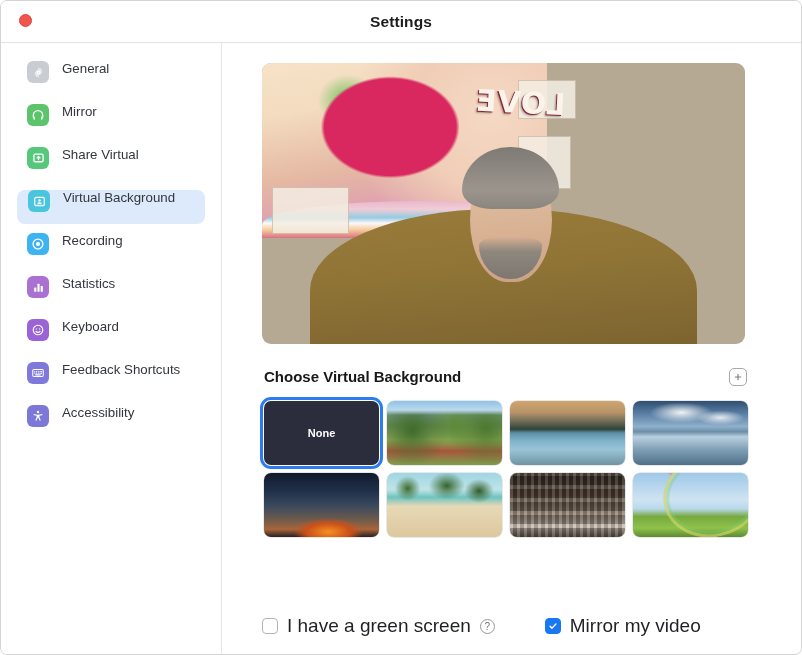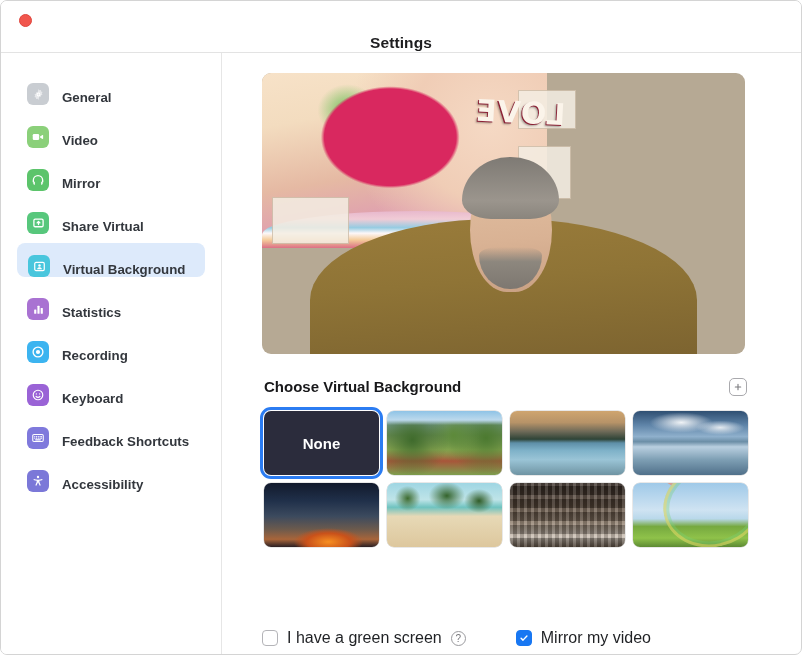--- a/index.html
+++ b/index.html
@@ -19,25 +19,25 @@
     height: 655px;
     background: #ffffff;
     border: 1px solid #d4d4d4;
     border-radius: 7px;
     overflow: hidden;
   }
 
   
   .titlebar {
     position: relative;
-    height: 52px;
+    height: 42px;
     background: #ffffff;
     border-bottom: 1px solid #e3e3e3;
     display: flex;
-    align-items: flex-end;
+    align-items: center;
   }
   .traffic {
     position: absolute;
     left: 18px;
     top: 13px;
     width: 13px;
     height: 13px;
     border-radius: 50%;
     background: #f1564d;
     border: 0.5px solid #e0453d;
@@ -60,27 +60,26 @@
   
   .sidebar {
     width: 221px;
     background: #ffffff;
     border-right: 1px solid #e6e6e6;
     padding-top: 18px;
     flex: 0 0 221px;
   }
   .nav-item {
     display: flex;
-    align-items: flex-end;
+    align-items: flex-start;
     height: 34px;
     margin: 0 16px 9px 16px;
     padding: 0 10px;
     border-radius: 8px;
     cursor: default;
-    font-weight: bold;
   }
   .nav-item.selected { background: #ddeafb; padding-left: 11px; }
 
   .nav-icon {
     width: 22px;
     height: 22px;
     border-radius: 6px;
     flex: 0 0 22px;
     display: flex;
     align-items: center;
@@ -244,21 +243,21 @@
     box-shadow: none;
   }
   .thumb-none {
     background: #2b2c3c;
     display: flex;
     align-items: center;
     justify-content: center;
   }
   .thumb-none span {
     color: #ffffff;
-    font-size: 15px;
+    font-size: 11px;
     font-weight: bold;
   }
   
   .tb-park {
     background:
       linear-gradient(180deg, #8fc3e6 0%, #bcd9ec 14%, rgba(188,217,236,0) 22%),
       radial-gradient(circle at 22% 45%, #3f6b2c 0%, rgba(63,107,44,0) 38%),
       radial-gradient(circle at 58% 38%, #5d8a3a 0%, rgba(93,138,58,0) 34%),
       radial-gradient(circle at 86% 42%, #4c7a30 0%, rgba(76,122,48,0) 36%),
       linear-gradient(180deg, #7fa7cf 0%, #6e8f5a 38%, #9ab35a 60%, #a8553a 78%, #7e9f4e 100%);
@@ -346,21 +345,21 @@
     display: flex;
     align-items: center;
     justify-content: center;
   }
   .cbox.checked {
     background: #1877f2;
     border-color: #1877f2;
   }
   .cbox svg { display: block; }
   .opt-label {
-    font-size: 16px;
+    font-size: 19px;
     color: #1f2124;
     white-space: nowrap;
   }
   .help-icon {
     width: 15px;
     height: 15px;
     border-radius: 50%;
     border: 1px solid #9a9a9e;
     margin-left: 9px;
     display: flex;
@@ -388,29 +387,20 @@
       <div class="nav-item">
         <span class="nav-icon" style="background:#c9cdd2">
           <svg width="13" height="13" viewBox="0 0 24 24" fill="#fff">
               <path d="M12 8.5a3.5 3.5 0 100 7 3.5 3.5 0 000-7zm0 5.2a1.7 1.7 0 110-3.4 1.7 1.7 0 010 3.4z"></path>
               <path d="M12 2l1.6 2.3 2.7-.6.5 2.8 2.6 1-1.2 2.5 1.2 2.5-2.6 1-.5 2.8-2.7-.6L12 22l-1.6-2.3-2.7.6-.5-2.8-2.6-1L5.8 14 4.6 11.5l2.6-1 .5-2.8 2.7.6L12 2z" opacity=".55"></path>
             </svg>
         </span>
         <span class="nav-label">General</span>
       </div>
 
-      <div class="nav-item">
-        <span class="nav-icon" style="background:#8bd07a">
-          <svg width="14" height="14" viewBox="0 0 24 24" fill="#fff">
-              <rect x="3" y="7" width="11" height="10" rx="2.2"></rect>
-              <path d="M15.5 11.2l4.2-2.6c.5-.3 1.1.06 1.1.64v5.5c0 .58-.6.94-1.1.64l-4.2-2.6v-1.58z"></path>
-            </svg>
-        </span>
-        <span class="nav-label">Video</span>
-      </div>
 
       <div class="nav-item">
         <span class="nav-icon" style="background:#5cc46b">
           <svg width="14" height="14" viewBox="0 0 24 24" fill="none" stroke="#fff" stroke-width="2.3">
               <path d="M4 16v-3.5a8 8 0 1116 0V16"></path>
               <path d="M4 15h2.6v5H5.4A1.4 1.4 0 014 18.6V15zM20 15h-2.6v5h1.2A1.4 1.4 0 0020 18.6V15z" fill="#fff" stroke="none"></path>
             </svg>
         </span>
         <span class="nav-label">Mirror</span>
       </div>
@@ -430,38 +420,38 @@
           <svg width="13" height="13" viewBox="0 0 24 24" fill="none" stroke="#fff" stroke-width="2.2">
               <rect x="3.2" y="4.5" width="17.6" height="15" rx="2.4"></rect>
               <circle cx="12" cy="10" r="2.3" fill="#fff" stroke="none"></circle>
               <path d="M7.4 17c.9-2.3 2.6-3.4 4.6-3.4s3.7 1.1 4.6 3.4z" fill="#fff" stroke="none"></path>
             </svg>
         </span>
         <span class="nav-label">Virtual Background</span>
       </div>
 
       <div class="nav-item">
+        <span class="nav-icon" style="background:#3cb4f0">
+          <svg width="14" height="14" viewBox="0 0 24 24" fill="none" stroke="#fff" stroke-width="2.3">
+              <circle cx="12" cy="12" r="8.4"></circle>
+              <circle cx="12" cy="12" r="3.6" fill="#fff" stroke="none"></circle>
+            </svg>
+        </span>
+        <span class="nav-label">Recording</span>
+      </div>
+
+      <div class="nav-item">
         <span class="nav-icon" style="background:#a972d2">
           <svg width="13" height="13" viewBox="0 0 24 24" fill="#fff">
               <rect x="4" y="12" width="4" height="8" rx="1"></rect>
               <rect x="10" y="5" width="4" height="15" rx="1"></rect>
               <rect x="16" y="9" width="4" height="11" rx="1"></rect>
             </svg>
         </span>
         <span class="nav-label">Statistics</span>
-      </div>
-
-      <div class="nav-item">
-        <span class="nav-icon" style="background:#3cb4f0">
-          <svg width="14" height="14" viewBox="0 0 24 24" fill="none" stroke="#fff" stroke-width="2.3">
-              <circle cx="12" cy="12" r="8.4"></circle>
-              <circle cx="12" cy="12" r="3.6" fill="#fff" stroke="none"></circle>
-            </svg>
-        </span>
-        <span class="nav-label">Recording</span>
       </div>
 
       <div class="nav-item">
         <span class="nav-icon" style="background:#9a63d6">
           <svg width="14" height="14" viewBox="0 0 24 24" fill="none" stroke="#fff" stroke-width="2">
               <circle cx="12" cy="12" r="8.2"></circle>
               <circle cx="9.2" cy="10.2" r="1.15" fill="#fff" stroke="none"></circle>
               <circle cx="14.8" cy="10.2" r="1.15" fill="#fff" stroke="none"></circle>
               <path d="M8.6 14.4c.9 1.2 2 1.8 3.4 1.8s2.5-.6 3.4-1.8" stroke-linecap="round"></path>
             </svg>

